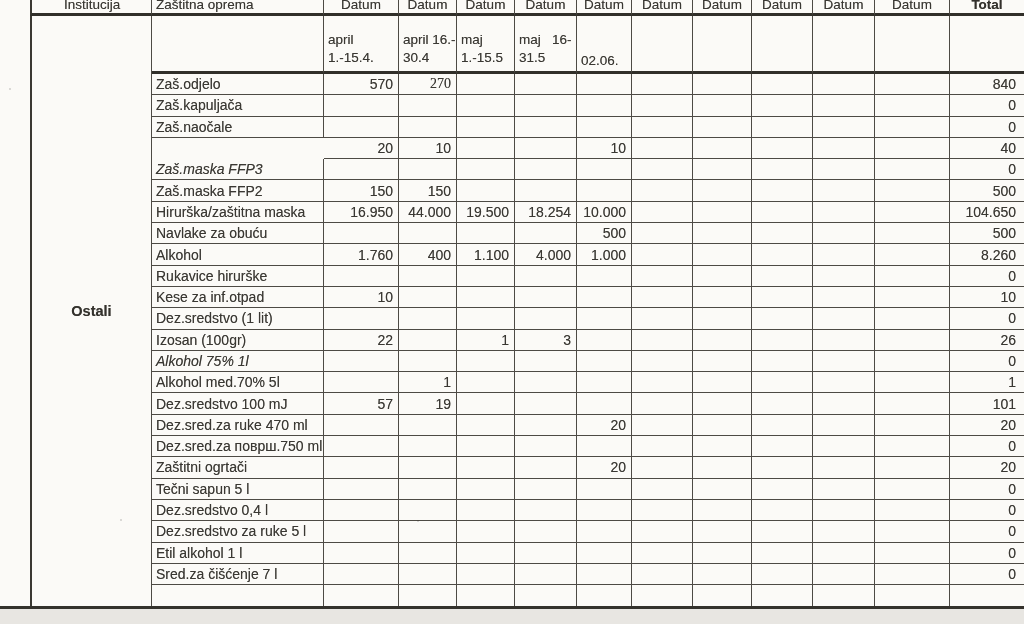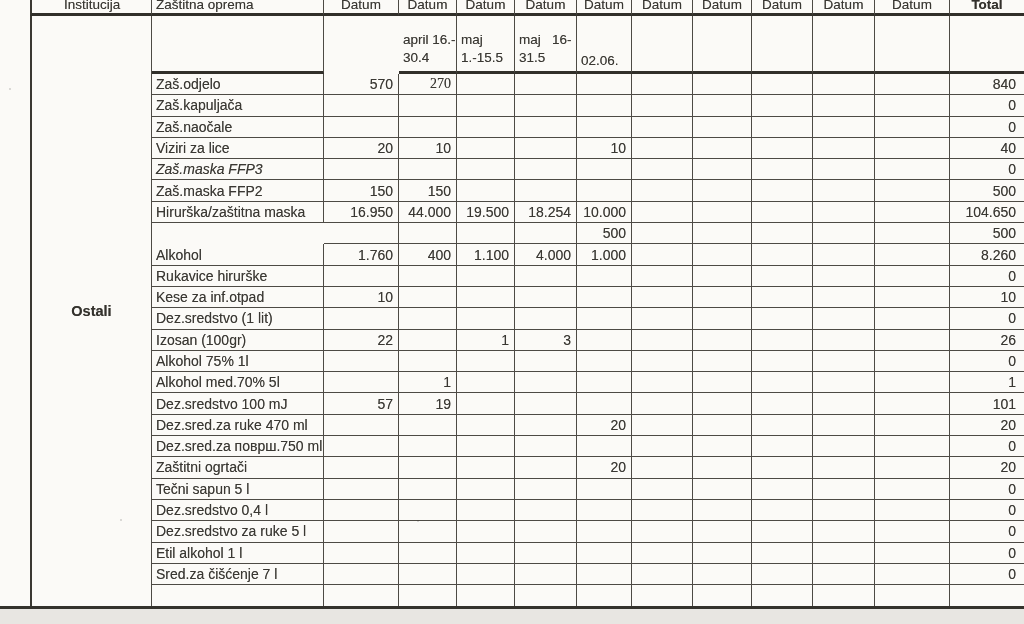--- a/index.html
+++ b/index.html
@@ -77,20 +77,22 @@
       <div class="cell hd center" style="grid-area: 1 / 6;">Datum</div>
       <div class="cell hd center" style="grid-area: 1 / 7;">Datum</div>
       <div class="cell hd center" style="grid-area: 1 / 8;">Datum</div>
       <div class="cell hd center" style="grid-area: 1 / 9;">Datum</div>
       <div class="cell hd center" style="grid-area: 1 / 10;">Datum</div>
       <div class="cell hd center" style="grid-area: 1 / 11;">Datum</div>
       <div class="cell hd center" style="grid-area: 1 / 12;">Datum</div>
       <div class="cell hd total edge" style="grid-area: 1 / 13;">Total</div>
       <div class="cell ostali c1l" style="grid-area: 2 / 1 / 28;">Ostali</div>
       <div class="cell sub" style="grid-area: 2 / 2;"></div>
+      <div class="cell sub" style="grid-area: 2 / 3;">april
+1.-15.4.</div>
       <div class="cell sub" style="grid-area: 2 / 4;">april 16.-
 30.4</div>
       <div class="cell sub" style="grid-area: 2 / 5;">maj
 1.-15.5</div>
       <div class="cell sub" style="grid-area: 2 / 6;">maj   16-
 31.5</div>
       <div class="cell sub low" style="grid-area: 2 / 7;">02.06.</div>
       <div class="cell sub" style="grid-area: 2 / 8;"></div>
       <div class="cell sub" style="grid-area: 2 / 9;"></div>
       <div class="cell sub" style="grid-area: 2 / 10;"></div>
@@ -126,21 +128,20 @@
       <div class="cell val" style="grid-area: 5 / 4;"></div>
       <div class="cell val" style="grid-area: 5 / 5;"></div>
       <div class="cell val" style="grid-area: 5 / 6;"></div>
       <div class="cell val" style="grid-area: 5 / 7;"></div>
       <div class="cell val" style="grid-area: 5 / 8;"></div>
       <div class="cell val" style="grid-area: 5 / 9;"></div>
       <div class="cell val" style="grid-area: 5 / 10;"></div>
       <div class="cell val" style="grid-area: 5 / 11;"></div>
       <div class="cell val" style="grid-area: 5 / 12;"></div>
       <div class="cell tot edge" style="grid-area: 5 / 13;">0</div>
-      <div class="cell lbl" style="grid-area: 6 / 2;">Viziri za lice</div>
       <div class="cell val" style="grid-area: 6 / 3;">20</div>
       <div class="cell val" style="grid-area: 6 / 4;">10</div>
       <div class="cell val" style="grid-area: 6 / 5;"></div>
       <div class="cell val" style="grid-area: 6 / 6;"></div>
       <div class="cell val" style="grid-area: 6 / 7;">10</div>
       <div class="cell val" style="grid-area: 6 / 8;"></div>
       <div class="cell val" style="grid-area: 6 / 9;"></div>
       <div class="cell val" style="grid-area: 6 / 10;"></div>
       <div class="cell val" style="grid-area: 6 / 11;"></div>
       <div class="cell val" style="grid-area: 6 / 12;"></div>
@@ -174,20 +175,21 @@
       <div class="cell val" style="grid-area: 9 / 4;">44.000</div>
       <div class="cell val" style="grid-area: 9 / 5;">19.500</div>
       <div class="cell val" style="grid-area: 9 / 6;">18.254</div>
       <div class="cell val" style="grid-area: 9 / 7;">10.000</div>
       <div class="cell val" style="grid-area: 9 / 8;"></div>
       <div class="cell val" style="grid-area: 9 / 9;"></div>
       <div class="cell val" style="grid-area: 9 / 10;"></div>
       <div class="cell val" style="grid-area: 9 / 11;"></div>
       <div class="cell val" style="grid-area: 9 / 12;"></div>
       <div class="cell tot edge" style="grid-area: 9 / 13;">104.650</div>
+      <div class="cell lbl" style="grid-area: 10 / 2;">Navlake za obuću</div>
       <div class="cell val" style="grid-area: 10 / 3;"></div>
       <div class="cell val" style="grid-area: 10 / 4;"></div>
       <div class="cell val" style="grid-area: 10 / 5;"></div>
       <div class="cell val" style="grid-area: 10 / 6;"></div>
       <div class="cell val" style="grid-area: 10 / 7;">500</div>
       <div class="cell val" style="grid-area: 10 / 8;"></div>
       <div class="cell val" style="grid-area: 10 / 9;"></div>
       <div class="cell val" style="grid-area: 10 / 10;"></div>
       <div class="cell val" style="grid-area: 10 / 11;"></div>
       <div class="cell val" style="grid-area: 10 / 12;"></div>
@@ -245,21 +247,21 @@
       <div class="cell val" style="grid-area: 15 / 4;"></div>
       <div class="cell val" style="grid-area: 15 / 5;">1</div>
       <div class="cell val" style="grid-area: 15 / 6;">3</div>
       <div class="cell val" style="grid-area: 15 / 7;"></div>
       <div class="cell val" style="grid-area: 15 / 8;"></div>
       <div class="cell val" style="grid-area: 15 / 9;"></div>
       <div class="cell val" style="grid-area: 15 / 10;"></div>
       <div class="cell val" style="grid-area: 15 / 11;"></div>
       <div class="cell val" style="grid-area: 15 / 12;"></div>
       <div class="cell tot edge" style="grid-area: 15 / 13;">26</div>
-      <div class="cell lbl" style="grid-area: 16 / 2;">Alkohol 75% 1l</div>
+      <div class="cell lbl" style="grid-area: 16 / 2; font-style: italic;">Alkohol 75% 1l</div>
       <div class="cell val" style="grid-area: 16 / 3;"></div>
       <div class="cell val" style="grid-area: 16 / 4;"></div>
       <div class="cell val" style="grid-area: 16 / 5;"></div>
       <div class="cell val" style="grid-area: 16 / 6;"></div>
       <div class="cell val" style="grid-area: 16 / 7;"></div>
       <div class="cell val" style="grid-area: 16 / 8;"></div>
       <div class="cell val" style="grid-area: 16 / 9;"></div>
       <div class="cell val" style="grid-area: 16 / 10;"></div>
       <div class="cell val" style="grid-area: 16 / 11;"></div>
       <div class="cell val" style="grid-area: 16 / 12;"></div>

